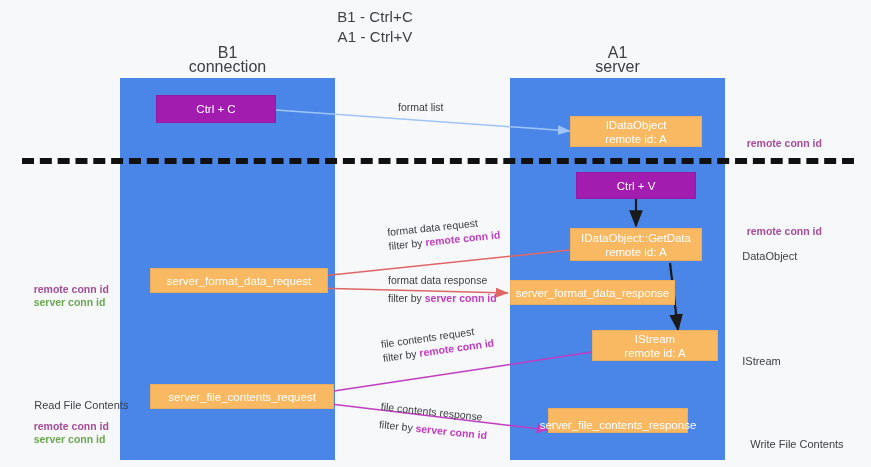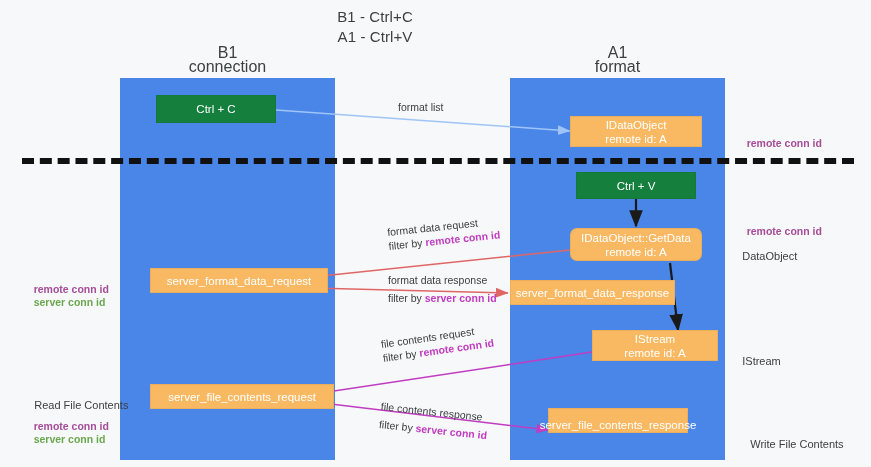--- a/index.html
+++ b/index.html
@@ -31,21 +31,21 @@
     position:absolute;height:0;border-top:6px dashed #111;
   }
 
   
   .node{
     position:absolute;box-sizing:border-box;
     display:flex;flex-direction:column;align-items:center;justify-content:center;
     color:#ffffff;font-size:11.5px;line-height:14px;text-align:center;
     border:1px solid rgba(0,0,0,.06);
   }
-  .node.green{background:#15803d;}
+  .node.green{background:#a21caf;}
   .node.orange{background:#f9b963;}
   .node .l2{font-size:11.5px;}
 
   
   .note{
     position:absolute;font-size:10.5px;line-height:13.5px;
     font-weight:bold;white-space:pre;
   }
   .note.purple{color:#a64d9a;}
   .note.green{color:#6aa84f;}
@@ -75,21 +75,21 @@
 
   <div class="lane" style="left:120px;top:78px;width:215px;height:382px;"></div>
   <div class="lane" style="left:510px;top:78px;width:215px;height:382px;"></div>
 
   <div class="lane-head" style="left:120px;top:46px;width:215px;">
     <div>B1</div>
     <div>connection</div>
   </div>
   <div class="lane-head" style="left:510px;top:46px;width:215px;">
     <div>A1</div>
-    <div>format</div>
+    <div>server</div>
   </div>
 
   <svg class="edges" viewBox="0 0 871 467" xmlns="http://www.w3.org/2000/svg">
     <defs>
       <marker id="ah-blue" markerWidth="9" markerHeight="9" refX="7.6" refY="3.1" orient="auto" markerUnits="strokeWidth">
         <path d="M0,0 L8,3.1 L0,6.2 z" fill="#9fc5f8"></path>
       </marker>
       <marker id="ah-red" markerWidth="9" markerHeight="9" refX="7.6" refY="3.1" orient="auto" markerUnits="strokeWidth">
         <path d="M0,0 L8,3.1 L0,6.2 z" fill="#e06666"></path>
       </marker>
@@ -124,21 +124,21 @@
 
   <div class="node orange" style="left:570px;top:116px;width:132px;height:31px;">
     <span>IDataObject</span>
     <span class="l2">remote id: A</span>
   </div>
 
   <div class="node green" style="left:576px;top:172px;width:120px;height:27px;">
     <span>Ctrl + V</span>
   </div>
 
-  <div class="node orange" style="left:570px;top:228px;width:132px;height:33px;border-radius:7px;">
+  <div class="node orange" style="left:570px;top:228px;width:132px;height:33px;">
     <span>IDataObject::GetData</span>
     <span class="l2">remote id: A</span>
   </div>
 
   <div class="node orange" style="left:150px;top:268px;width:178px;height:25px;">
     <span>server_format_data_request</span>
   </div>
 
   <div class="node orange" style="left:510px;top:280px;width:165px;height:25px;">
     <span>server_format_data_response</span>

